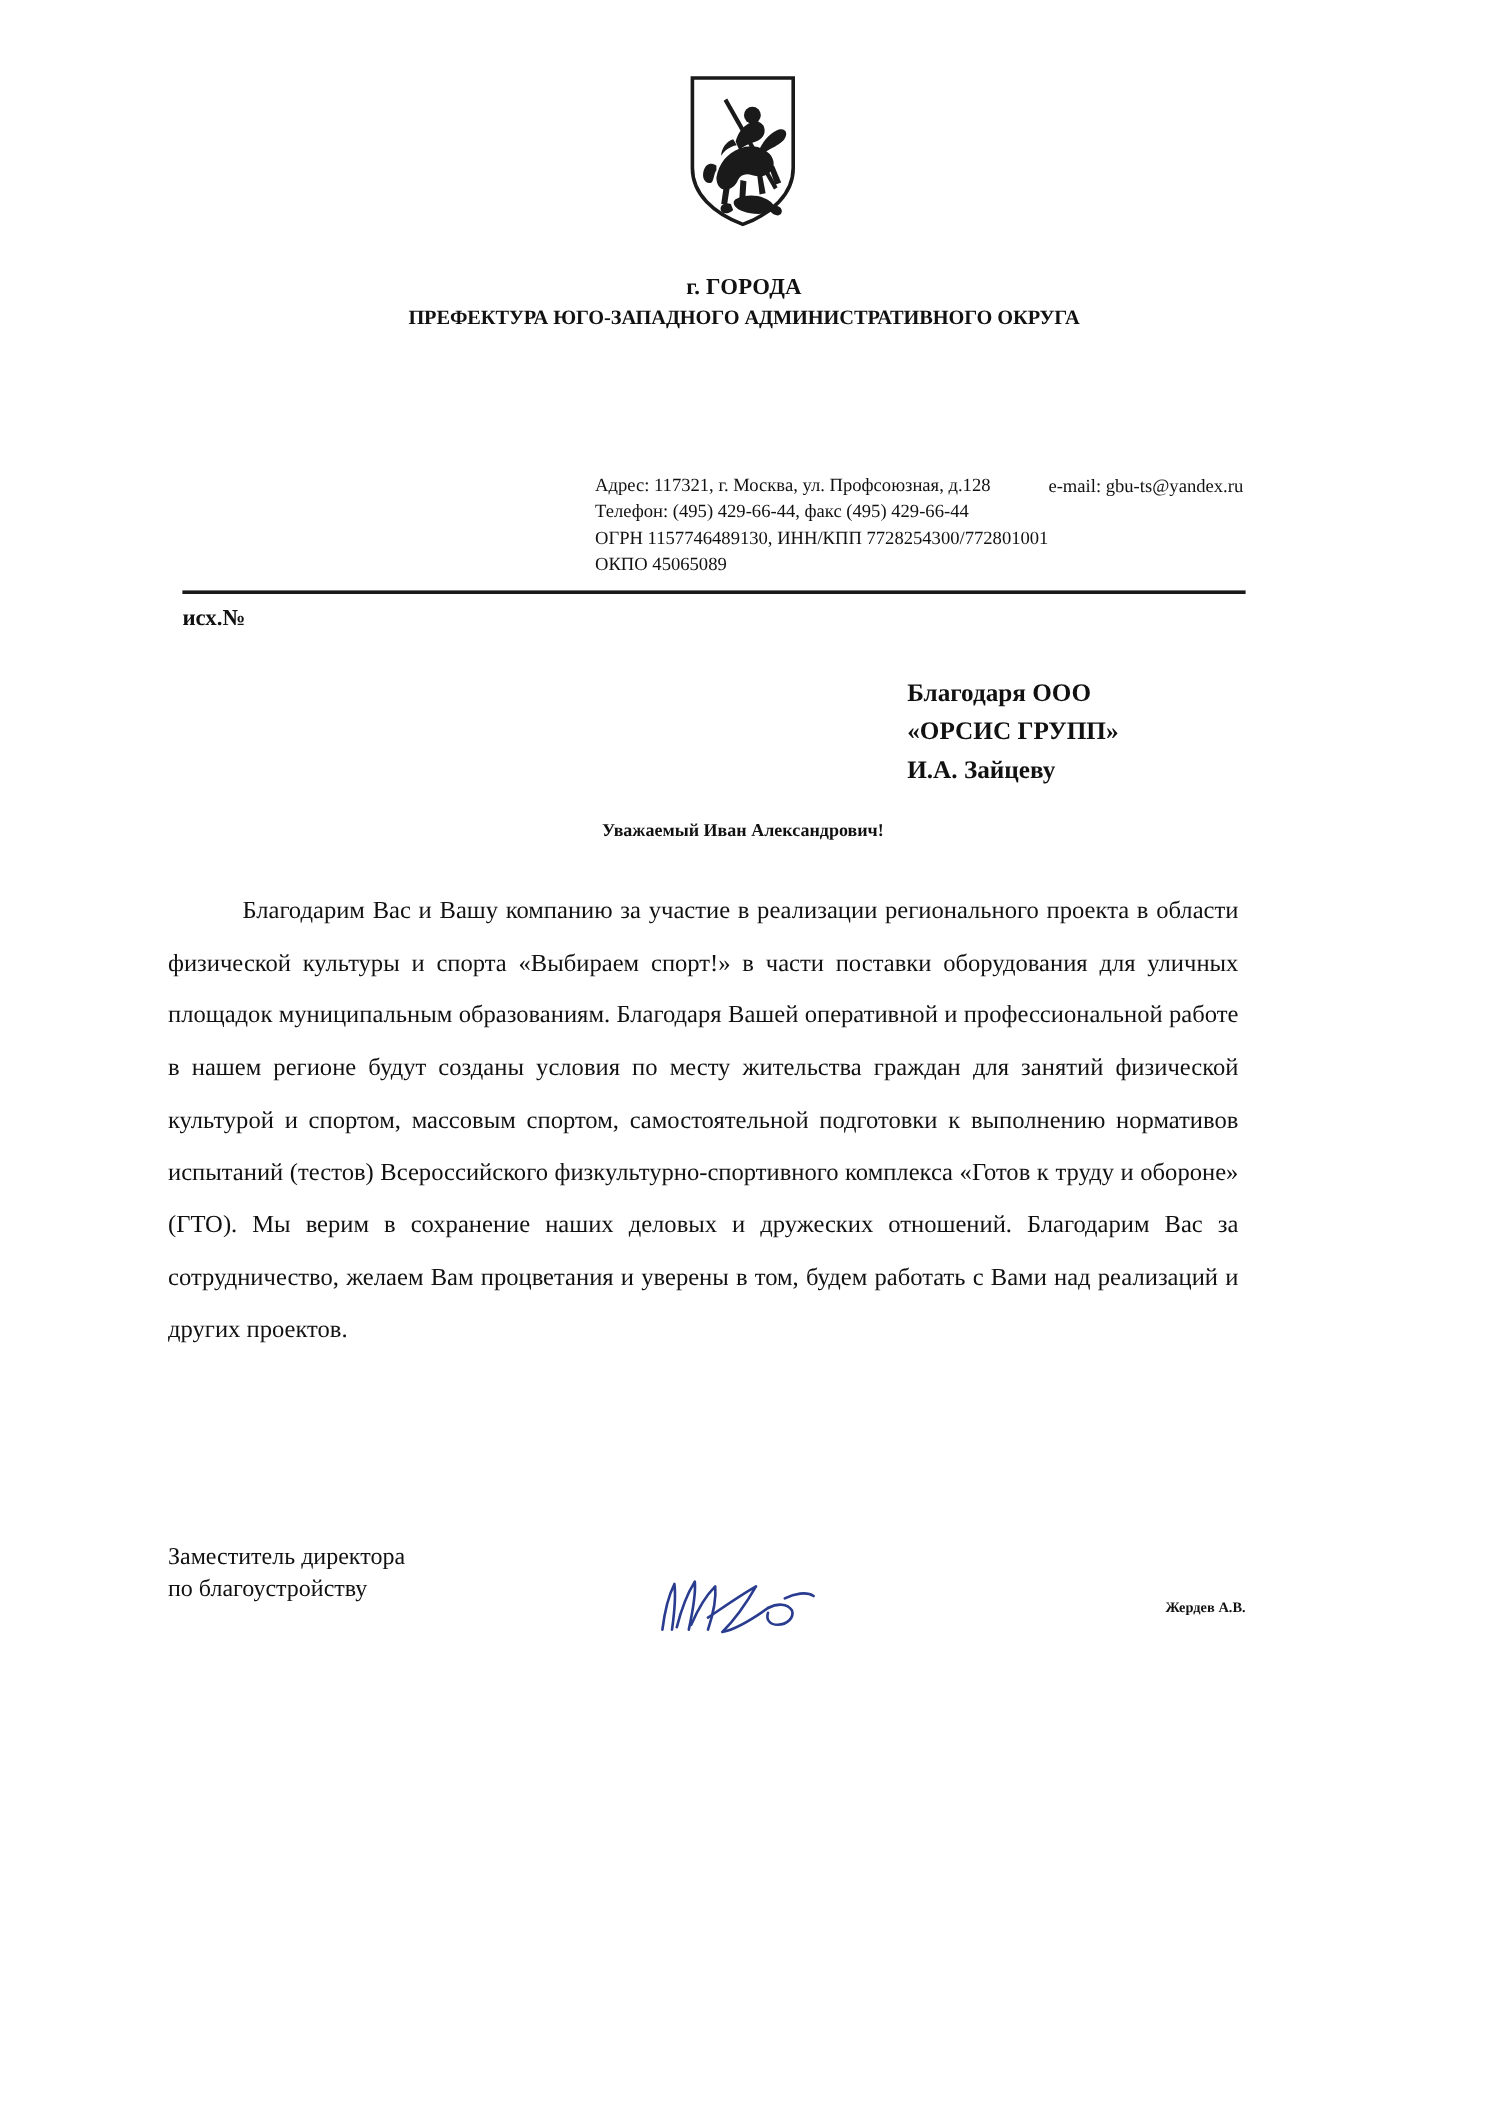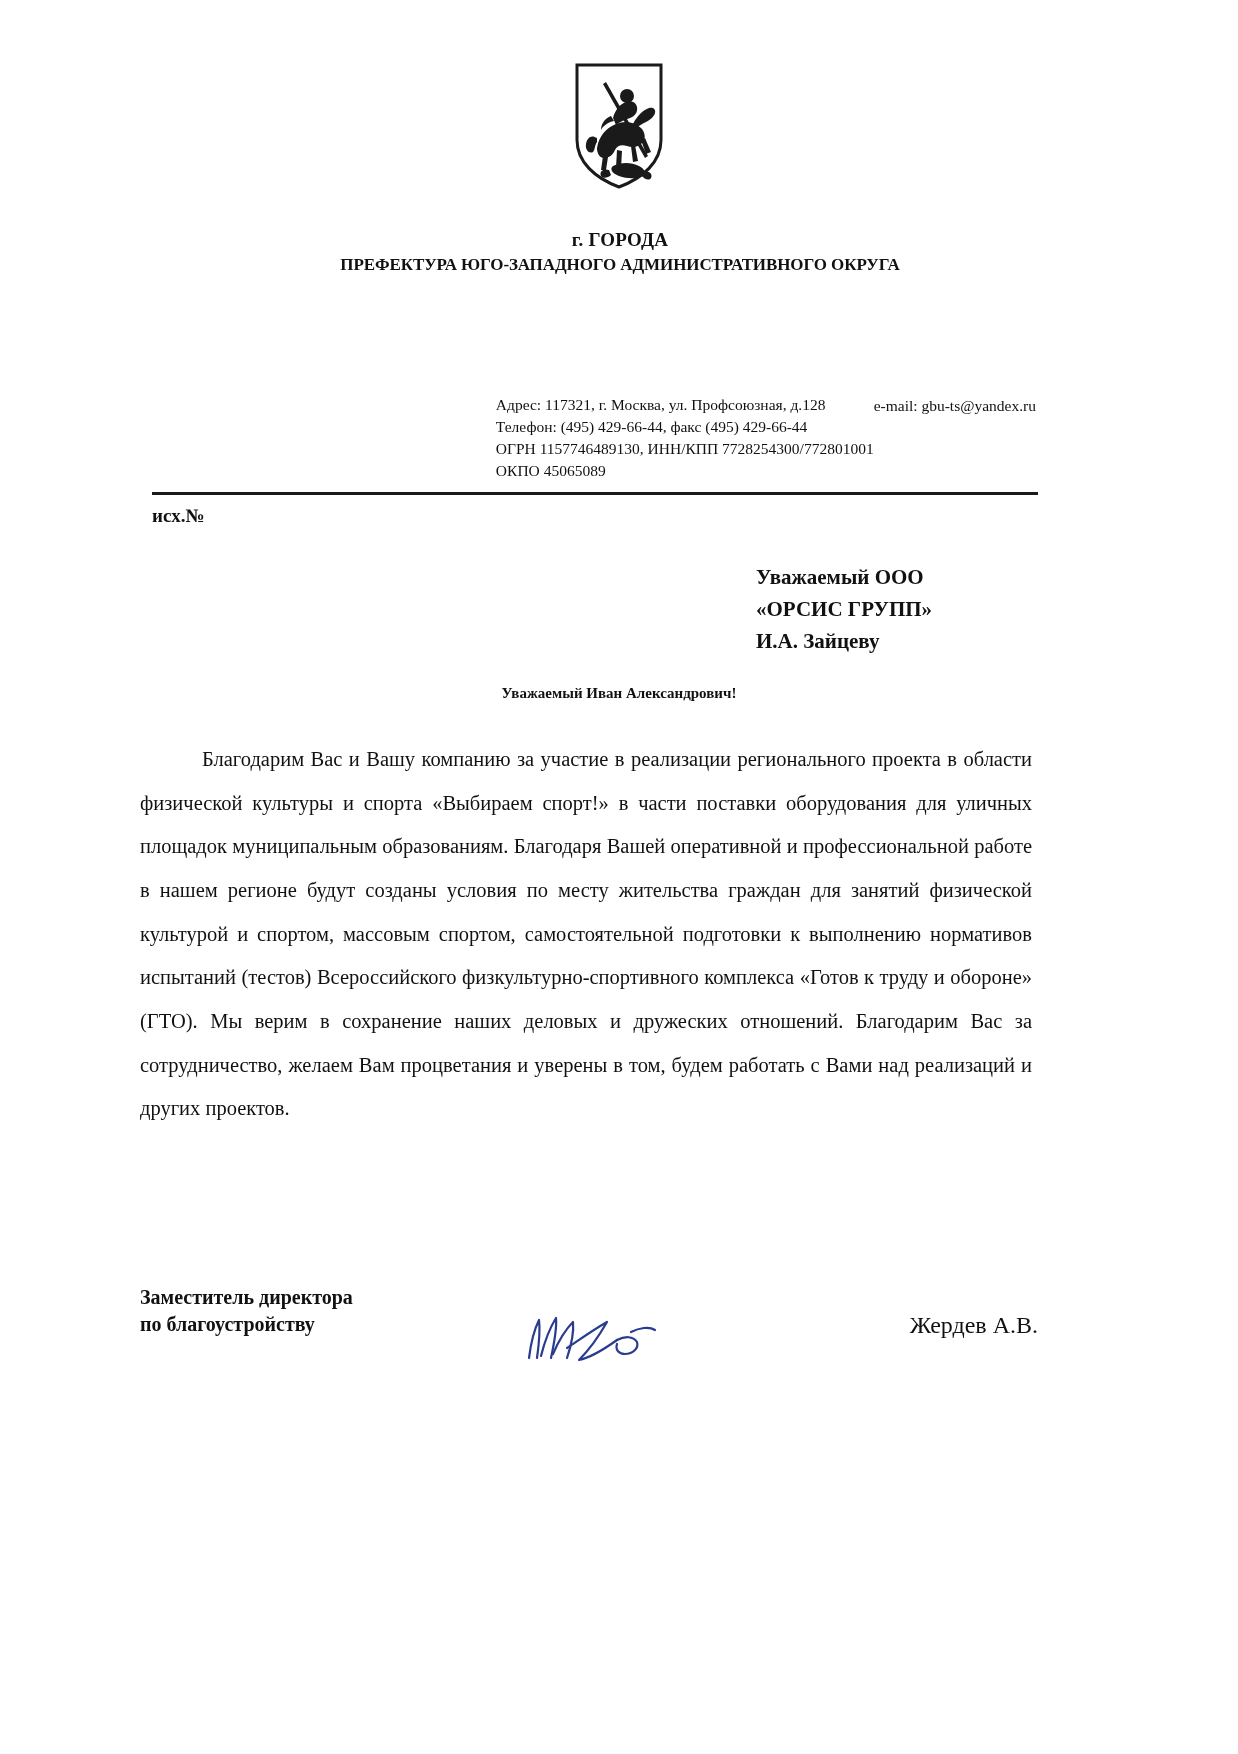--- a/index.html
+++ b/index.html
@@ -152,39 +152,39 @@
     position: absolute;
     top: 1284px;
     left: 140px;
     width: 898px;
     display: flex;
     justify-content: space-between;
     align-items: flex-start;
   }
   .sig-title {
     font-size: 20px;
-    font-weight: bold;
+    font-weight: normal;
     line-height: 1.35;
     white-space: pre-line;
   }
   .sig-mark {
     position: relative;
     width: 220px;
     height: 74px;
     margin-top: 18px;
   }
   .sig-mark svg {
     position: absolute;
     left: 0;
     top: 0;
   }
   .sig-name {
-    font-size: 24px;
-    font-weight: normal;
-    margin-top: 28px;
+    font-size: 12px;
+    font-weight: bold;
+    margin-top: 48px;
     white-space: nowrap;
   }
 </style>
 </head>
 <body>
 
 <div class="page">
 
   <div class="emblem-wrap">
     <svg class="emblem" viewBox="0 0 92 128" aria-hidden="true">
@@ -239,21 +239,21 @@
     </div>
   </div>
 
   <div class="rule"></div>
 
   <div class="outgoing">
     <span>исх.№</span><span></span>
   </div>
 
   <div class="recipient">
-    <div>Уважаемый ООО</div>
+    <div>Благодаря ООО</div>
     <div>«ОРСИС ГРУПП»</div>
     <div>И.А. Зайцеву</div>
   </div>
 
   <div class="salutation">Уважаемый Иван Александрович!</div>
 
   <div class="body-text">Благодарим Вас и Вашу компанию за участие в реализации регионального проекта в области физической культуры и спорта «Выбираем спорт!» в части поставки оборудования для уличных площадок муниципальным образованиям. Благодаря Вашей оперативной и профессиональной работе в нашем регионе будут созданы условия по месту жительства граждан для занятий физической культурой и спортом, массовым спортом, самостоятельной подготовки к выполнению нормативов испытаний (тестов) Всероссийского физкультурно-спортивного комплекса «Готов к труду и обороне» (ГТО). Мы верим в сохранение наших деловых и дружеских отношений. Благодарим Вас за сотрудничество, желаем Вам процветания и уверены в том, будем работать с Вами над реализаций и других проектов.</div>
 
   <div class="signature">
     <div class="sig-title">Заместитель директора

